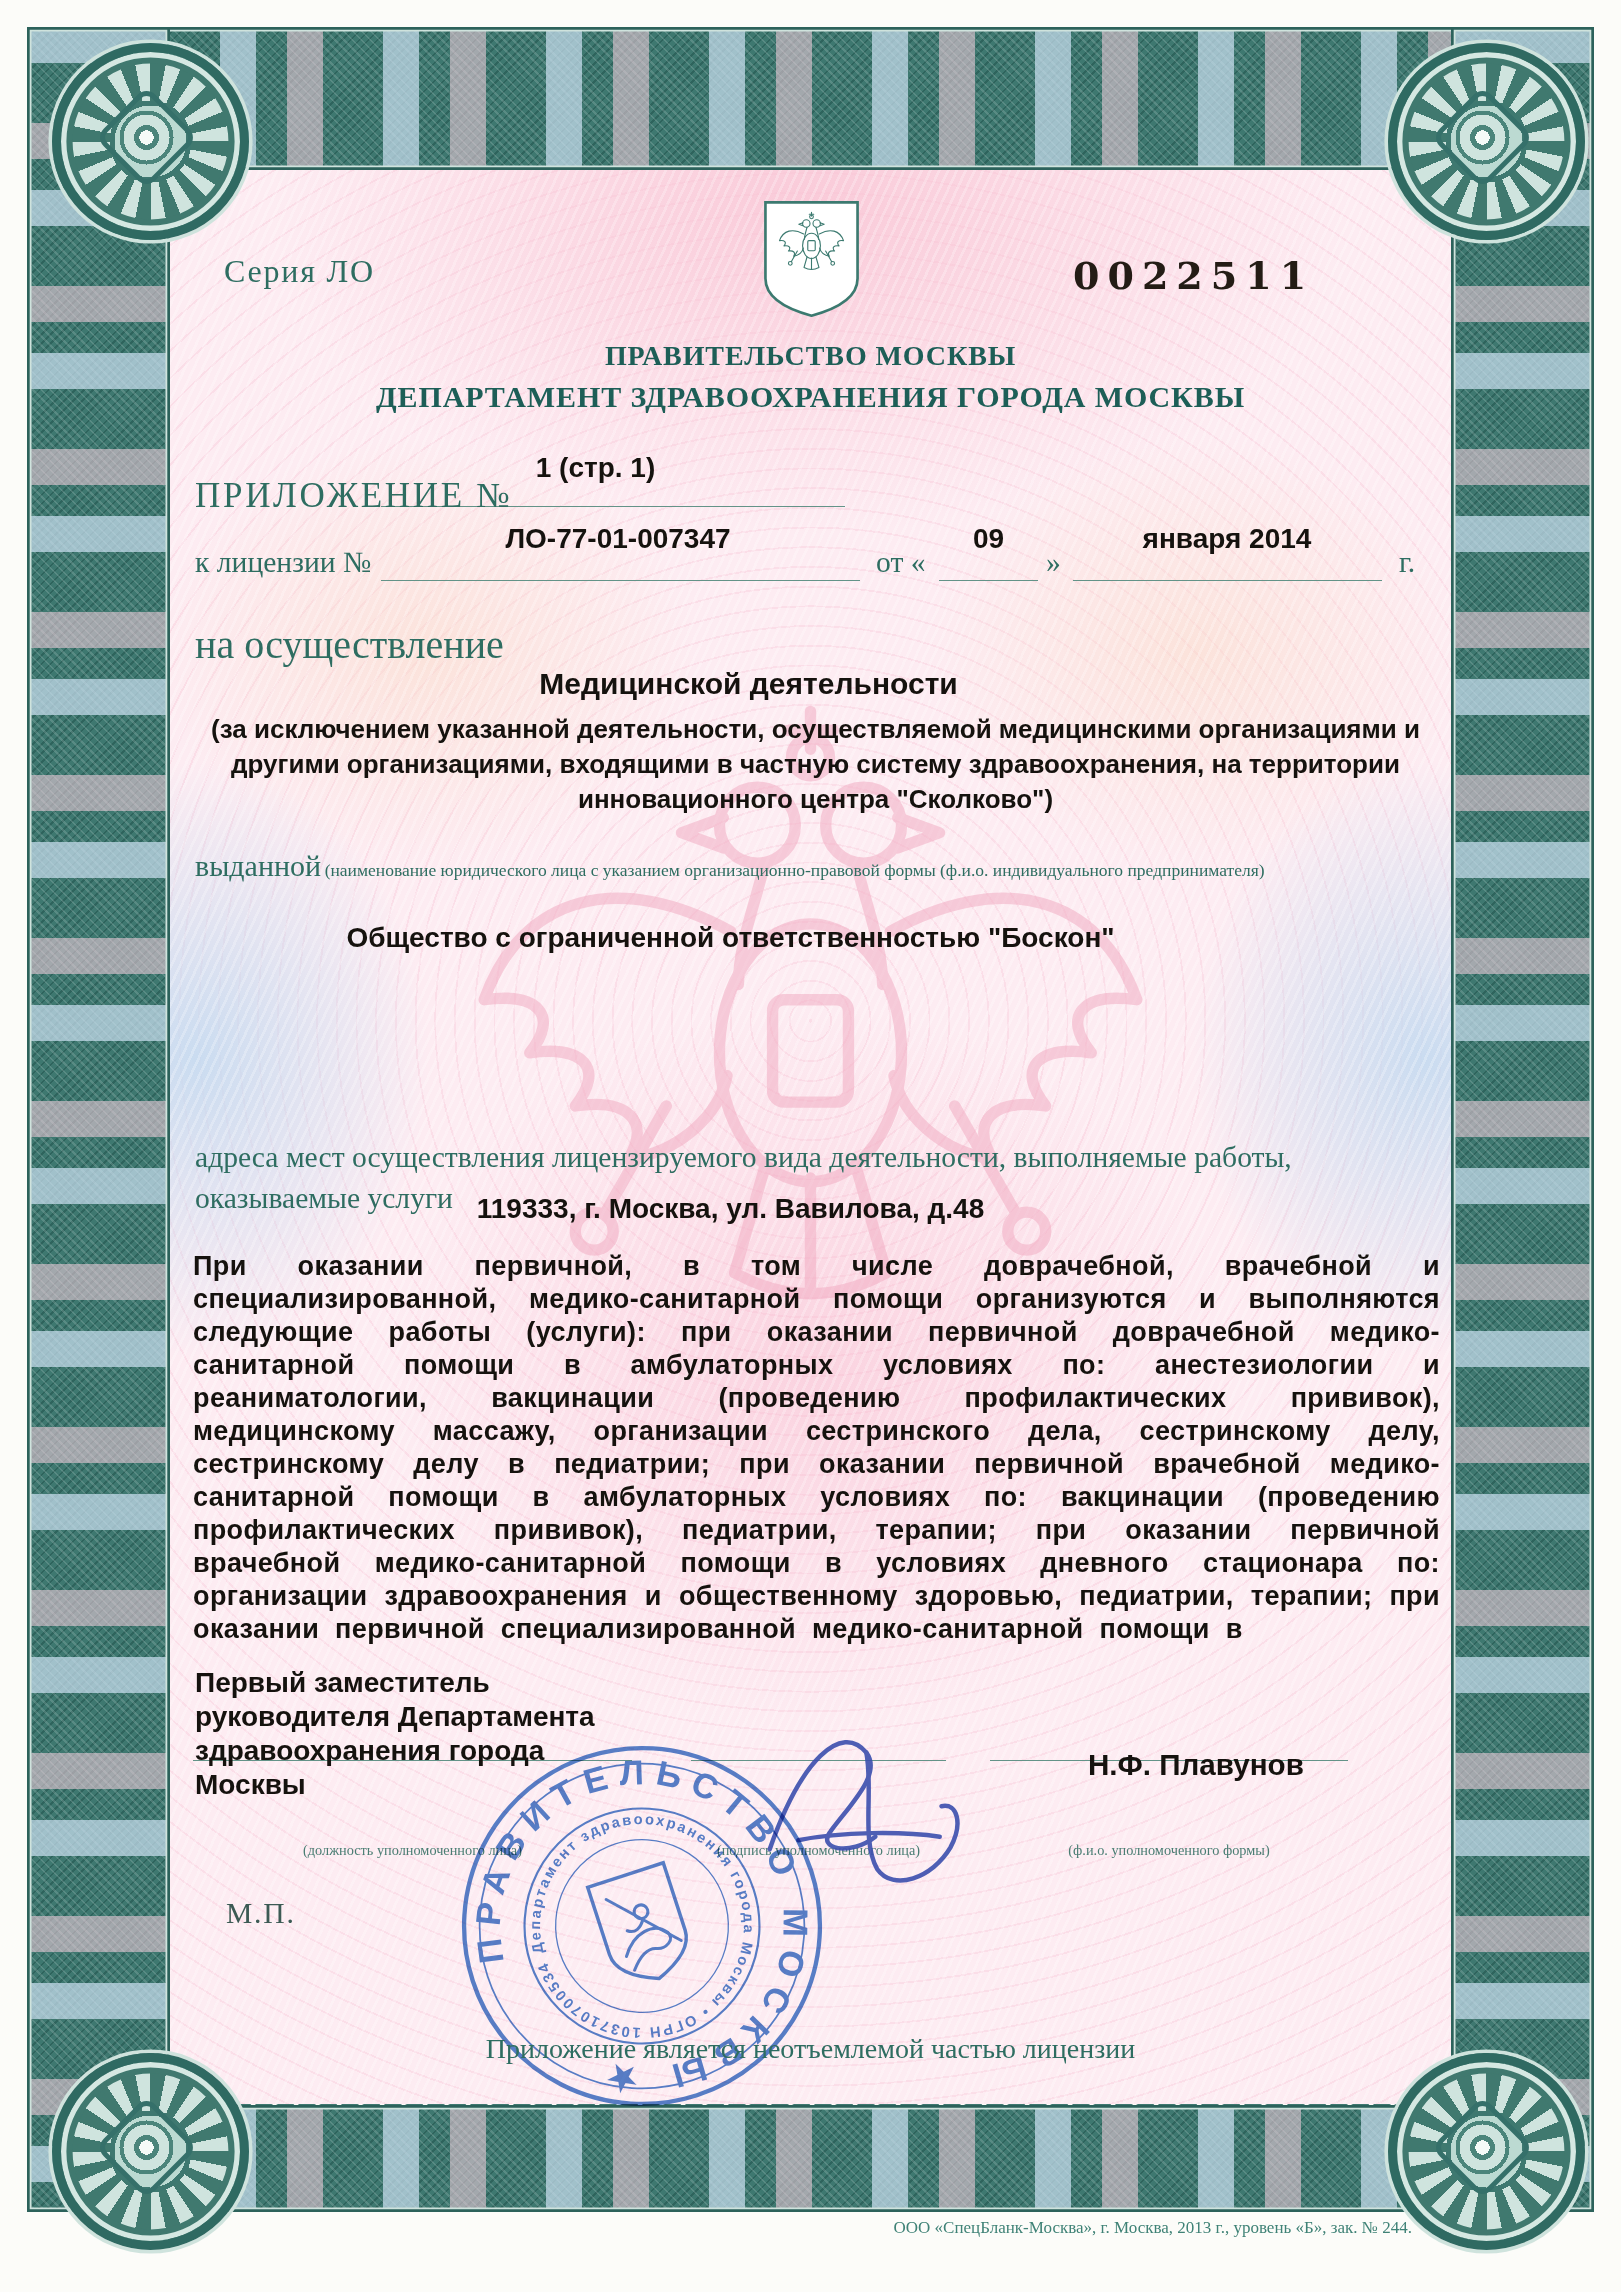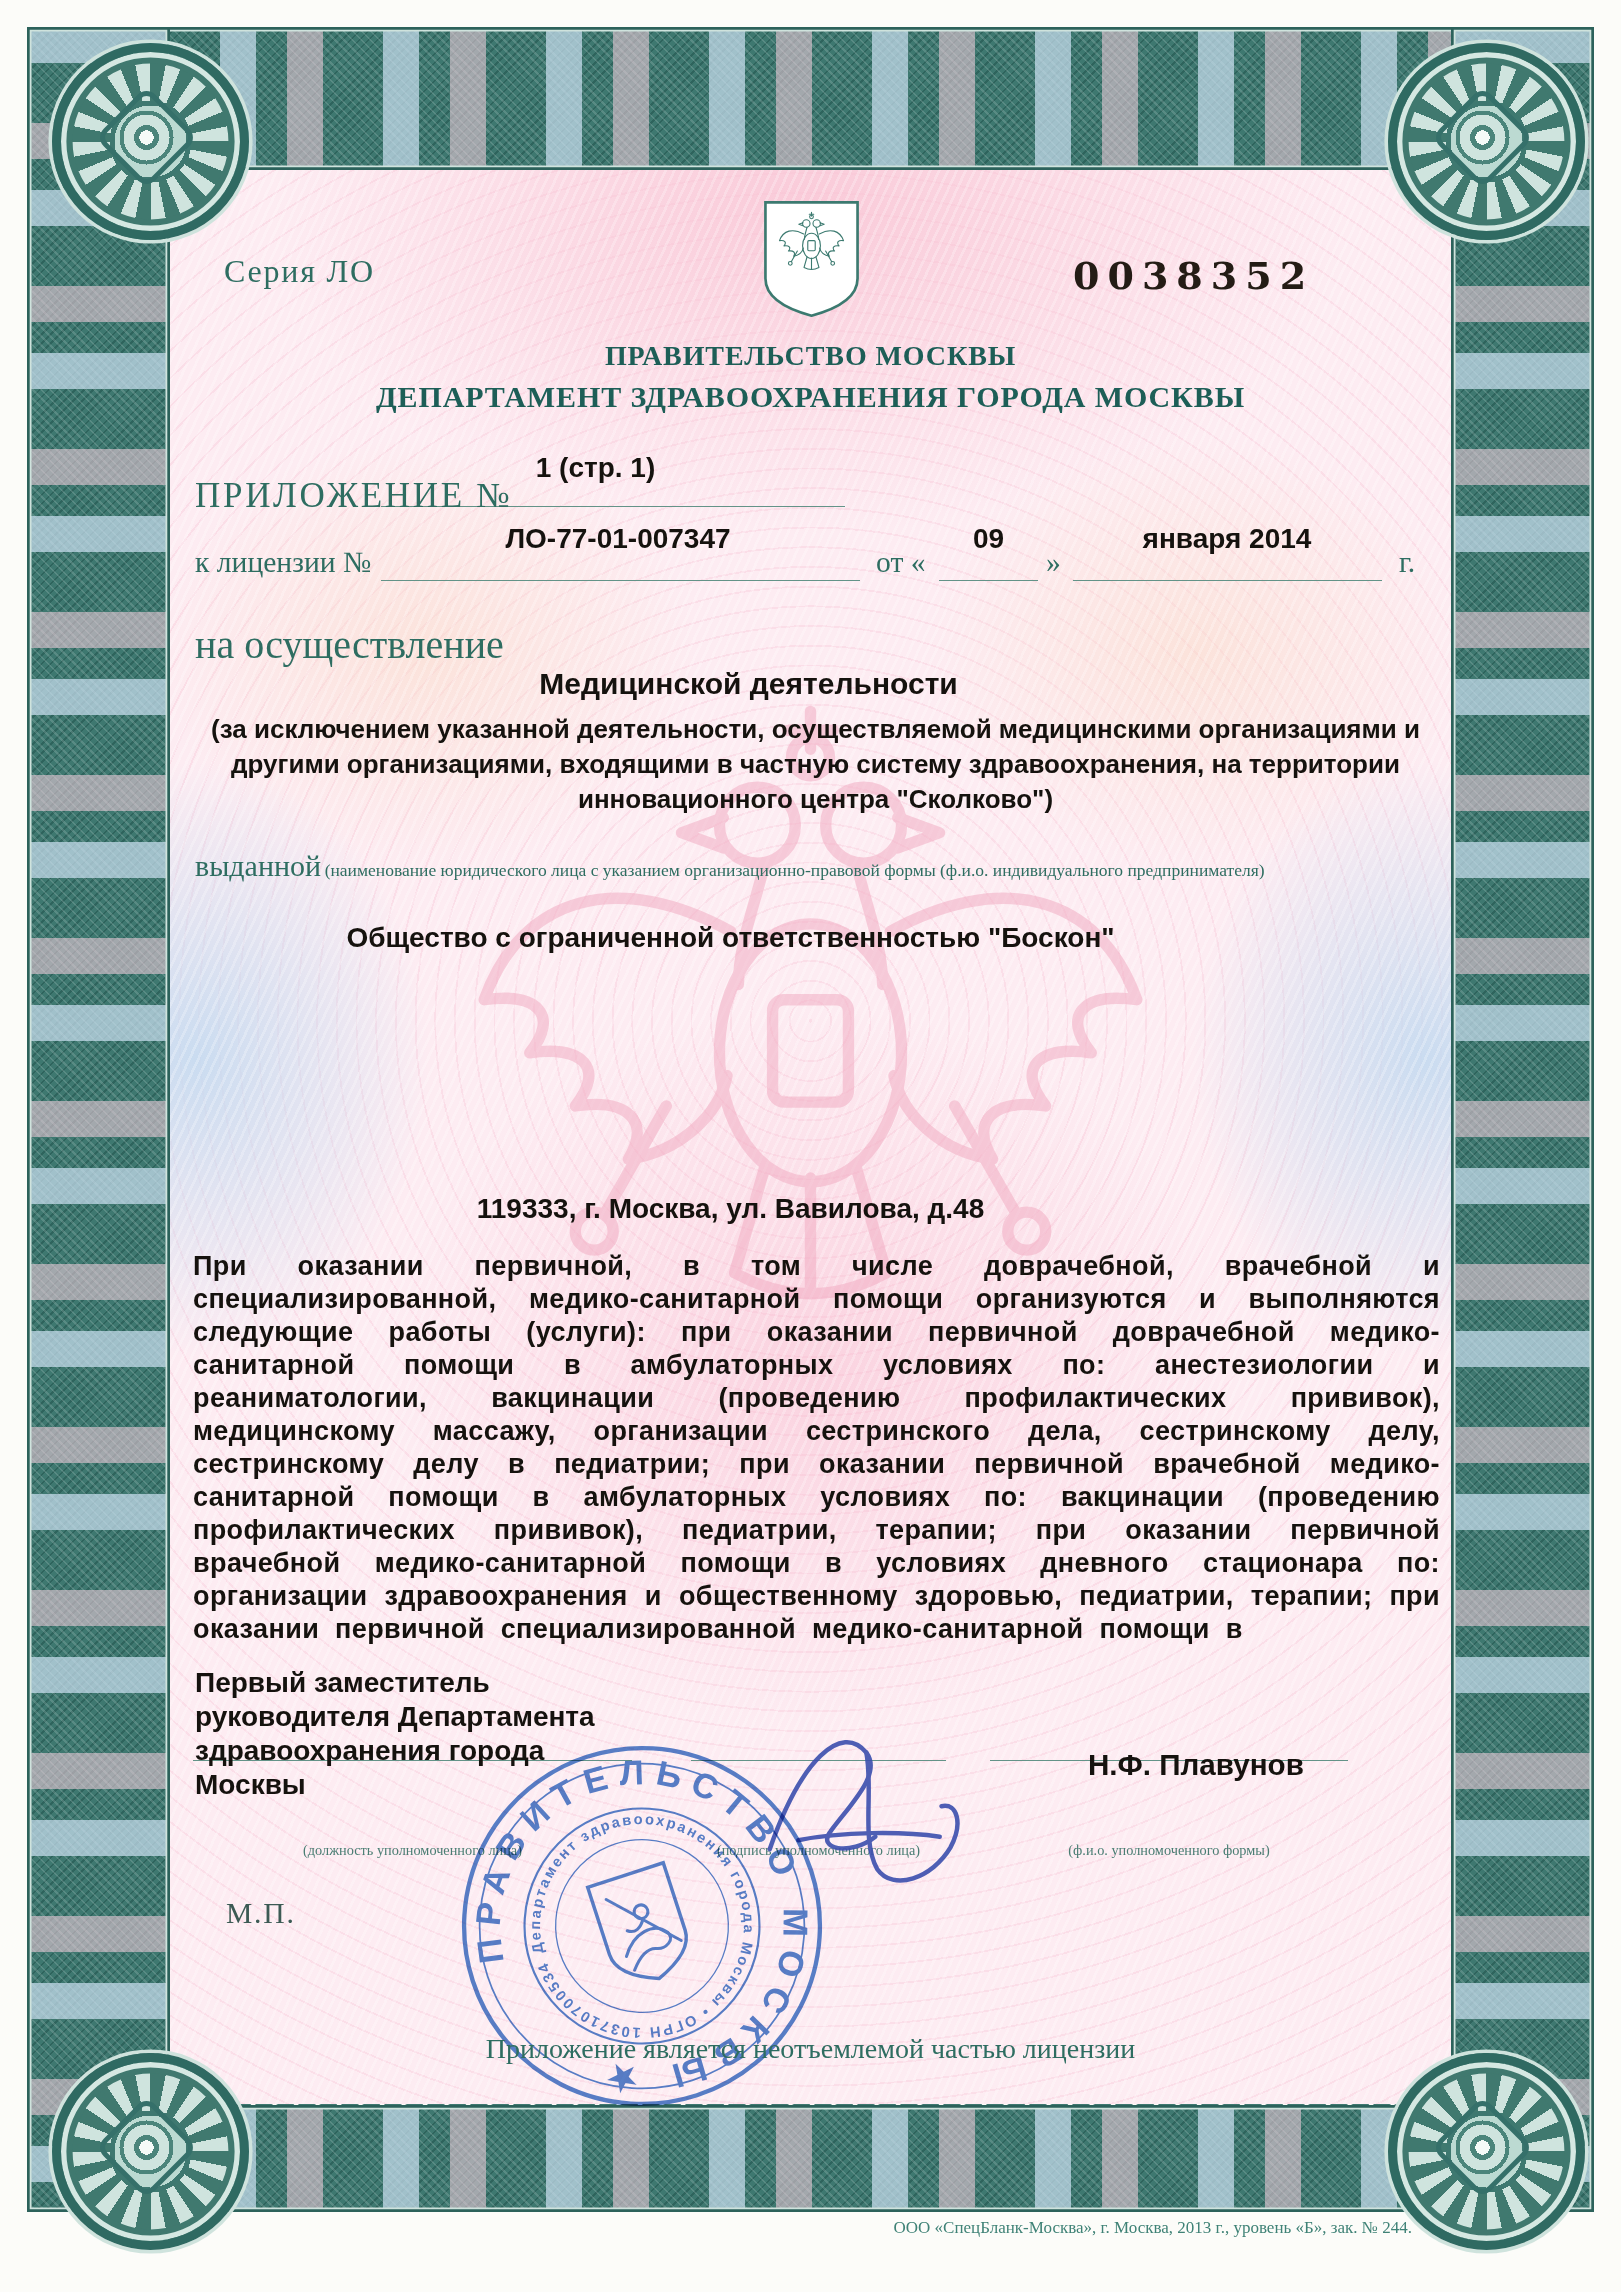--- a/index.html
+++ b/index.html
@@ -151,21 +151,21 @@
 
   <div class="abs t-teal series">Серия ЛО</div>
 
   <svg class="abs emblem-box" viewBox="0 0 120 140">
     <path d="M8,6 H112 V92 Q112,120 60,134 Q8,120 8,92 Z" fill="#ffffff" stroke="#3c7a70" stroke-width="3"></path>
     <g transform="translate(18,14) scale(0.42)" color="#3c7a70">
       <use href="#eagle" stroke-width="6"></use>
     </g>
   </svg>
 
-  <div class="abs number">0038352</div>
+  <div class="abs number">0022511</div>
 
   <div class="abs t-head org-top center">ПРАВИТЕЛЬСТВО МОСКВЫ</div>
   <div class="abs t-head org-main center">ДЕПАРТАМЕНТ ЗДРАВООХРАНЕНИЯ ГОРОДА МОСКВЫ</div>
 
   <div class="abs t-teal appendix-label">ПРИЛОЖЕНИЕ  №</div>
   <div class="abs t-ink appendix-value center">1 (стр. 1)</div>
   <div class="uline" style="left:381px;top:452px;width:464px;height:54px;"></div>
 
   <div class="abs t-teal license-label">к лицензии №</div>
   <div class="abs t-ink license-value center">ЛО-77-01-007347</div>
@@ -182,20 +182,21 @@
   <div class="abs t-teal activity-intro">на осуществление</div>
   <div class="abs t-ink activity-title center">Медицинской деятельности</div>
   <div class="abs t-ink activity-note center" style="font-weight:600;">(за исключением указанной деятельности, осуществляемой медицинскими организациями и другими организациями, входящими в частную систему здравоохранения, на территории инновационного центра "Сколково")</div>
 
   <div class="abs issued-row">
     <span class="t-teal issued-label">выданной</span>
     <span class="t-teal issued-hint">(наименование юридического лица с указанием организационно-правовой формы (ф.и.о. индивидуального предпринимателя)</span>
   </div>
   <div class="abs t-ink issued-value center">Общество с ограниченной ответственностью "Боскон"</div>
 
+  <div class="abs t-teal address-label">адреса мест осуществления лицензируемого вида деятельности, выполняемые работы, оказываемые услуги</div>
   <div class="abs t-ink address-value center">119333, г. Москва, ул. Вавилова, д.48</div>
 
   <div class="abs t-ink works">При оказании первичной, в том числе доврачебной, врачебной и специализированной, медико-санитарной помощи организуются и выполняются следующие работы (услуги): при оказании первичной доврачебной медико-санитарной помощи в амбулаторных условиях по: анестезиологии и реаниматологии, вакцинации (проведению профилактических прививок), медицинскому массажу, организации сестринского дела, сестринскому делу, сестринскому делу в педиатрии; при оказании первичной врачебной медико-санитарной помощи в амбулаторных условиях по: вакцинации (проведению профилактических прививок), педиатрии, терапии; при оказании первичной врачебной медико-санитарной помощи в условиях дневного стационара по: организации здравоохранения и общественному здоровью, педиатрии, терапии; при оказании первичной специализированной медико-санитарной помощи в</div>
 
   <div class="abs t-ink signer-position">Первый заместитель
 руководителя Департамента
 здравоохранения города
 Москвы</div>
 
   <svg class="abs signature-svg" viewBox="0 0 400 210">

